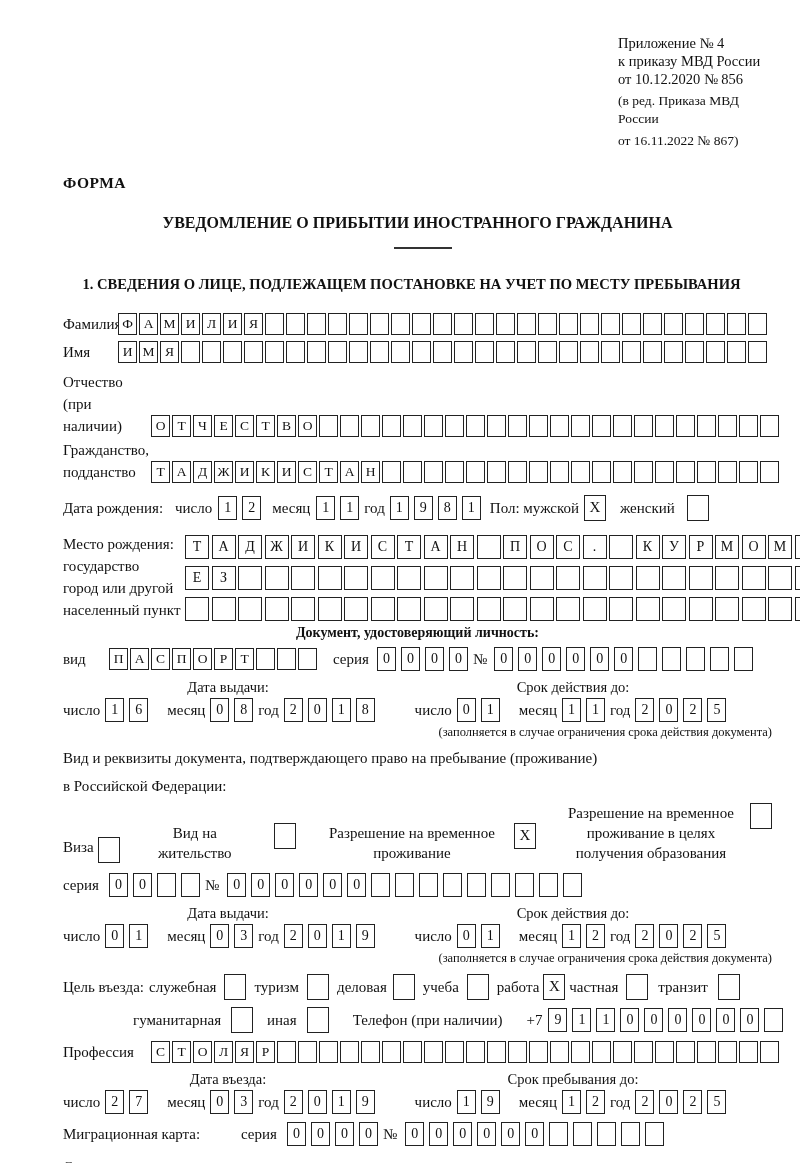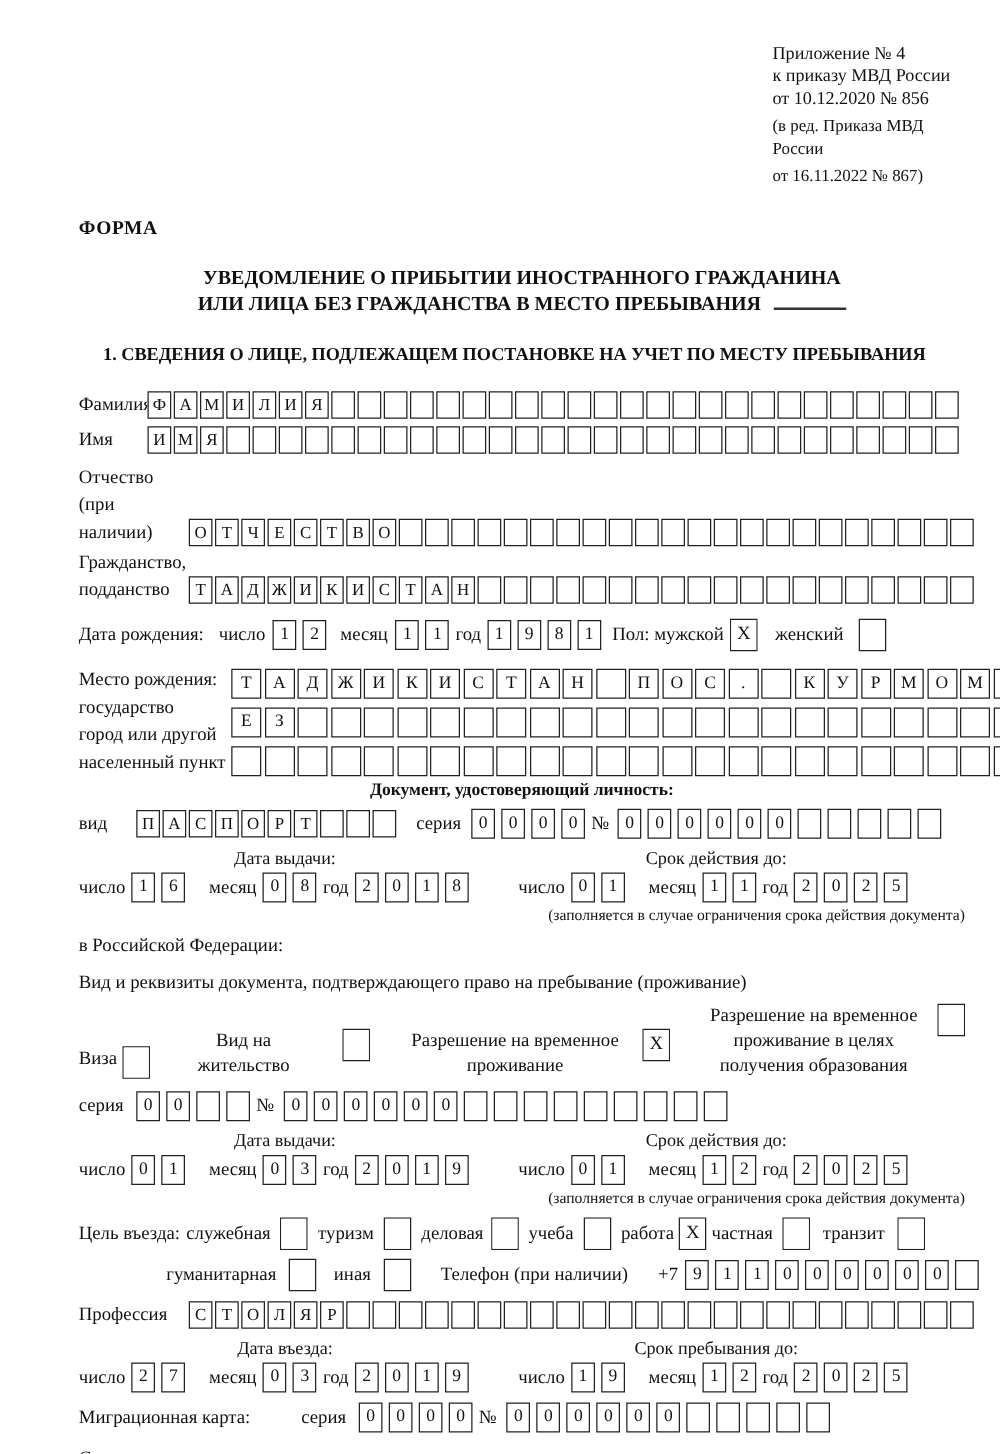--- a/index.html
+++ b/index.html
@@ -54,21 +54,21 @@
     <div>Приложение № 4</div>
     <div>к приказу МВД России</div>
     <div>от 10.12.2020 № 856</div>
     <div class="amend">(в ред. Приказа МВД России</div>
     <div class="amend">от 16.11.2022 № 867)</div>
   </div>
   <div class="forma">ФОРМА</div>
 
   <div class="title">
     <div>УВЕДОМЛЕНИЕ О ПРИБЫТИИ ИНОСТРАННОГО ГРАЖДАНИНА</div>
-    <div><span>ИЛИ ЛИЦА БЕЗ ГРАЖДАНСТВА В МЕСТО ПРЕБЫВАНИЯ</span><span class="blankline"></span></div>
+    <div><span class="blankline"></span></div>
   </div>
 
   <div class="sec1">1. СВЕДЕНИЯ О ЛИЦЕ, ПОДЛЕЖАЩЕМ ПОСТАНОВКЕ НА УЧЕТ ПО МЕСТУ ПРЕБЫВАНИЯ</div>
 
   <div class="row" style="margin-top:20px;">
     <span class="lbl" style="width:55px;">Фамилия</span>
     <span class="boxes">
         <span class="cell">Ф</span>
         <span class="cell">А</span>
         <span class="cell">М</span>
@@ -414,22 +414,22 @@
             <span class="cell-d">2</span>
             <span class="cell-d">0</span>
             <span class="cell-d">2</span>
             <span class="cell-d">5</span>
           </span>
       </div>
     </div>
   </div>
   <div class="note">(заполняется в случае ограничения срока действия документа)</div>
 
+  <div class="lbl" style="margin-top:8px;">Вид и реквизиты документа, подтверждающего право на пребывание (проживание)</div>
   <div class="lbl" style="margin-top:7px;">в Российской Федерации:</div>
-  <div class="lbl" style="margin-top:8px;">Вид и реквизиты документа, подтверждающего право на пребывание (проживание)</div>
 
   <div class="row-top" style="margin-top:6px;">
     <span class="opt">
       <span class="optlbl">Виза</span>
       <span class="cbox" style="margin-left:4px;"><span class="cell-d"></span></span>
     </span>
     <span class="opt" style="margin-left:18px;">
       <span class="optlbl">Вид на жительство</span>
       <span class="cbox" style="margin-left:22px;"><span class="cell-d"></span></span>
     </span>

